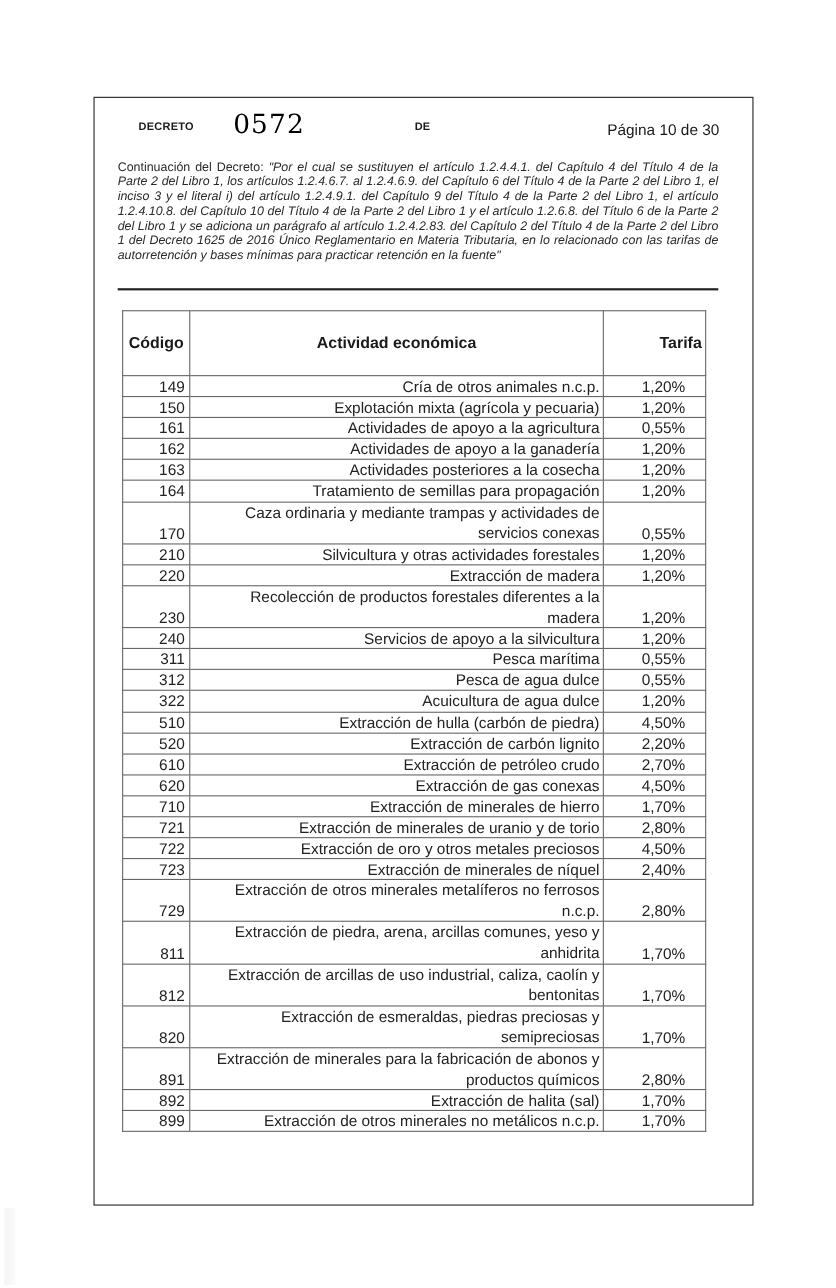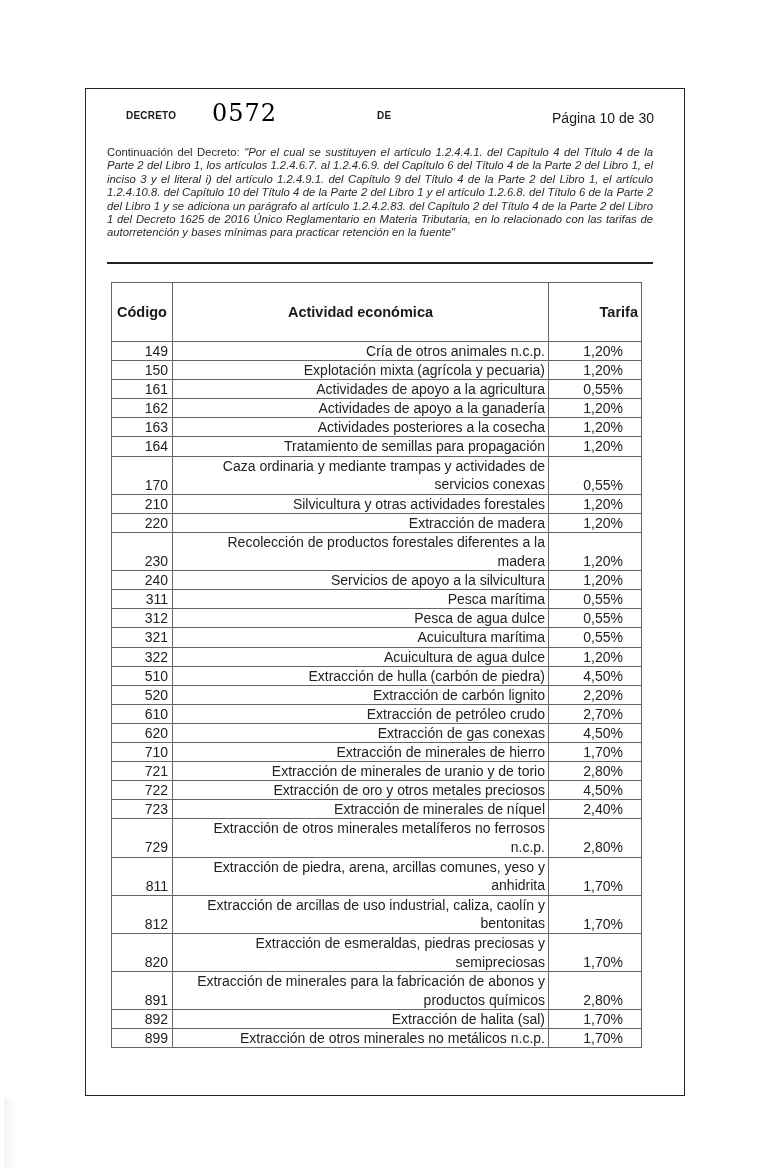--- a/index.html
+++ b/index.html
@@ -116,25 +116,20 @@
           <td class="code">311</td>
           <td class="act">Pesca marítima</td>
           <td class="rate">0,55%</td>
         </tr>
         <tr>
           <td class="code">312</td>
           <td class="act">Pesca de agua dulce</td>
           <td class="rate">0,55%</td>
         </tr>
         <tr>
-          <td class="code">321</td>
-          <td class="act">Acuicultura marítima</td>
-          <td class="rate">0,55%</td>
-        </tr>
-        <tr>
           <td class="code">322</td>
           <td class="act">Acuicultura de agua dulce</td>
           <td class="rate">1,20%</td>
         </tr>
         <tr>
           <td class="code">510</td>
           <td class="act">Extracción de hulla (carbón de piedra)</td>
           <td class="rate">4,50%</td>
         </tr>
         <tr>

